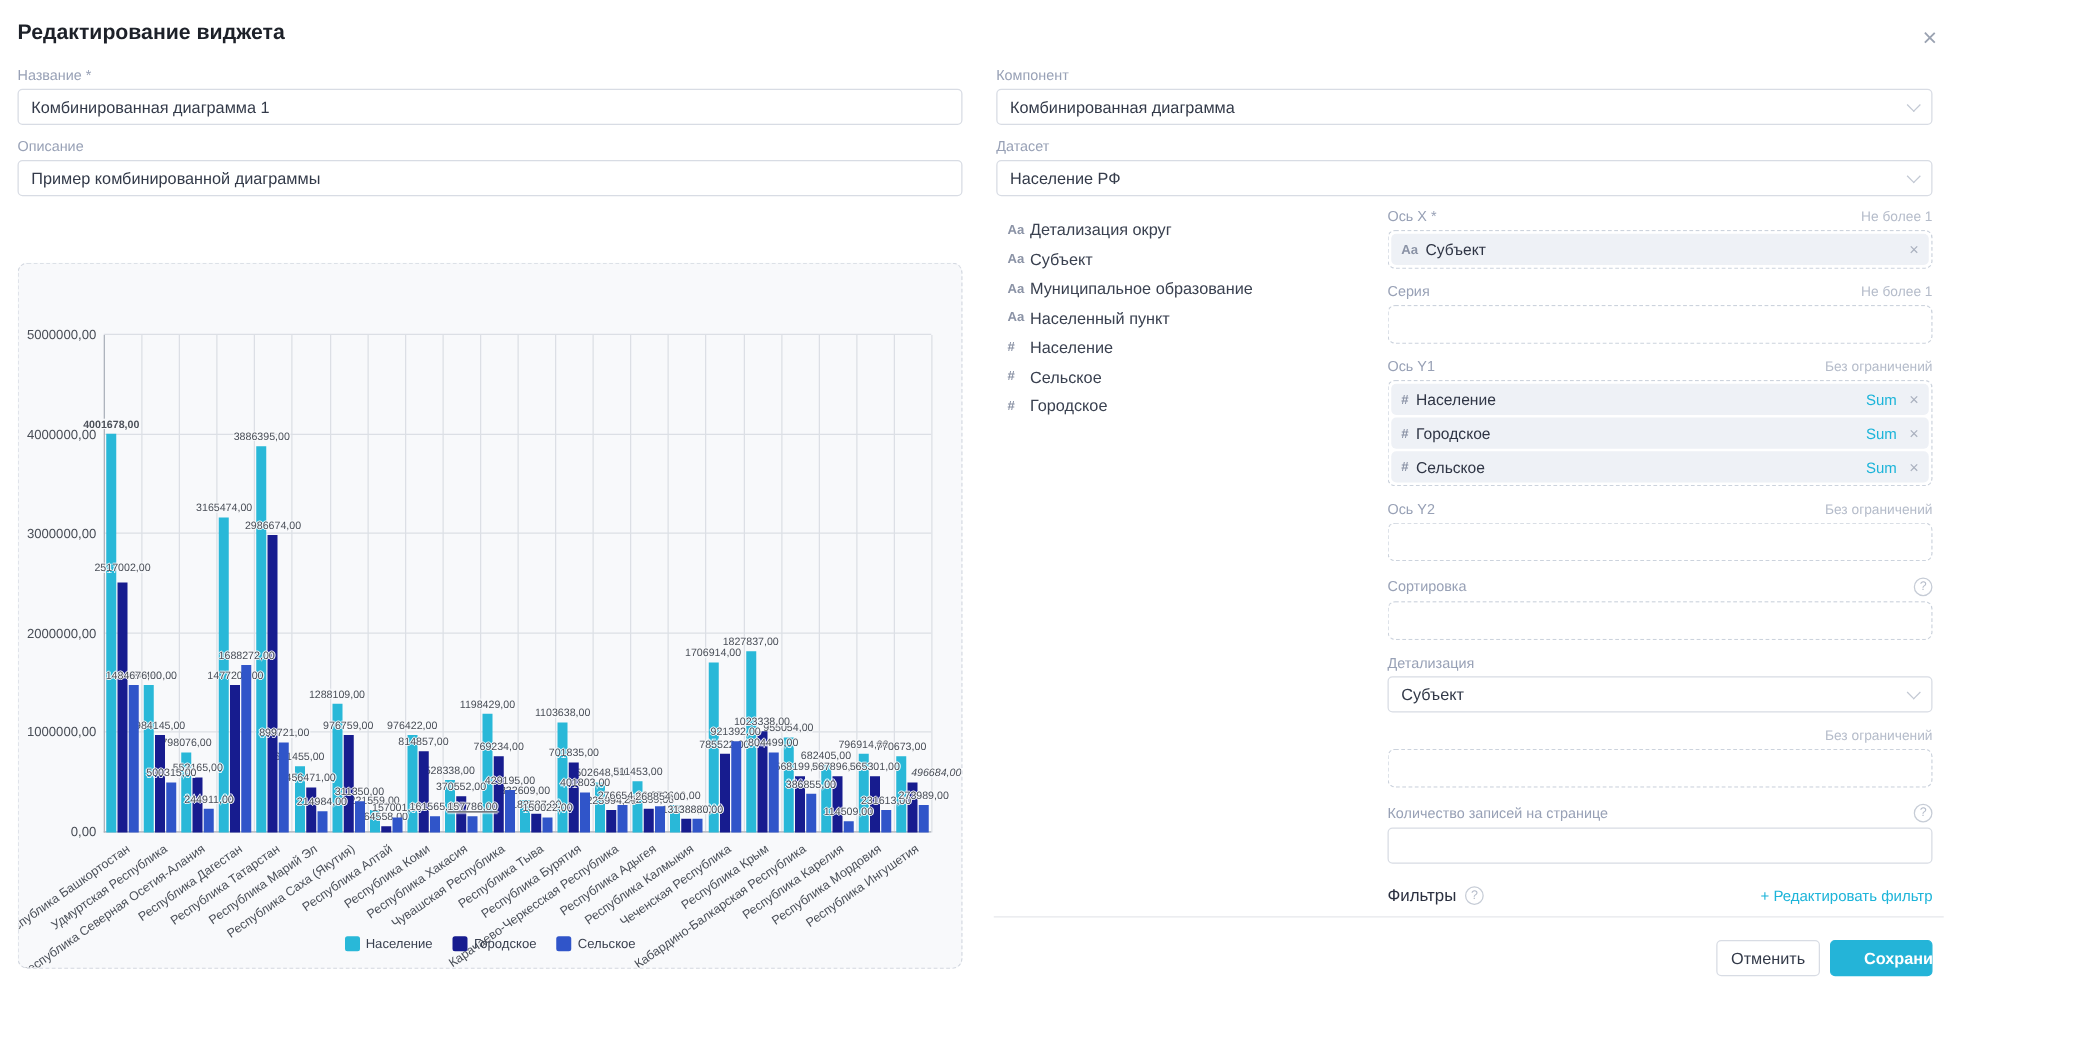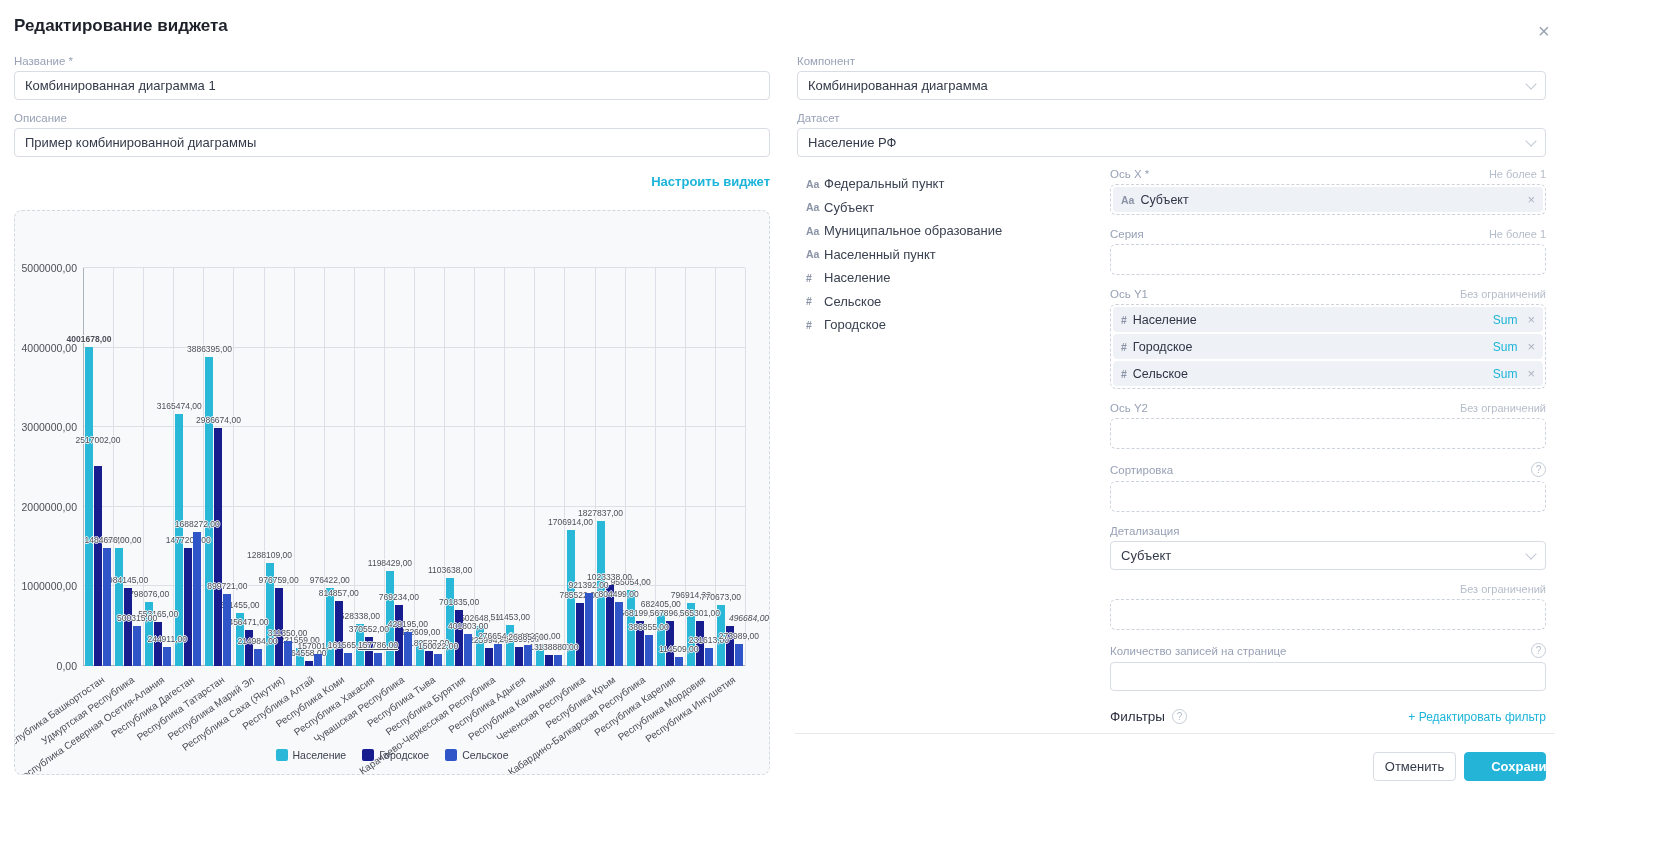--- a/index.html
+++ b/index.html
@@ -74,21 +74,20 @@
 
   <div class="abs" style="left:14px; top:55px; width:756px;">
     <div class="fld-label" style="margin-bottom:4px;">Название *</div>
     <div class="tb">Комбинированная диаграмма 1</div>
   </div>
   <div class="abs" style="left:14px; top:112px; width:756px;">
     <div class="fld-label" style="margin-bottom:4px;">Описание</div>
     <div class="tb">Пример комбинированной диаграммы</div>
   </div>
 
-  <div class="abs link" style="left:14px; top:174px; width:756px; text-align:right; font-weight:700;">Настроить виджет</div>
 
   <div class="abs panel" style="left:14px; top:210px; width:756px; height:565px;">
     <div id="plot">
         <div class="gl-h" style="bottom: 0px;"></div>
         <div class="ytick" style="bottom: 0px; transform: translateY(50%);">0,00</div>
         <div class="gl-h" style="bottom: 79.6px;"></div>
         <div class="ytick" style="bottom: 79.6px; transform: translateY(50%);">1000000,00</div>
         <div class="gl-h" style="bottom: 159.2px;"></div>
         <div class="ytick" style="bottom: 159.2px; transform: translateY(50%);">2000000,00</div>
         <div class="gl-h" style="bottom: 238.8px;"></div>
@@ -160,21 +159,21 @@
         <div class="vlabel" style="left: 517.591px; bottom: 148.496px;">1827837,00</div>
         <div class="bar" style="left: 543.682px; width: 8px; height: 76.0223px; background: rgb(41, 184, 216);"></div>
         <div class="vlabel" style="left: 547.682px; bottom: 79.0223px;">955054,00</div>
         <div class="bar" style="left: 573.773px; width: 8px; height: 54.3194px; background: rgb(41, 184, 216);"></div>
         <div class="vlabel" style="left: 577.773px; bottom: 57.3194px;">682405,00</div>
         <div class="bar" style="left: 603.864px; width: 8px; height: 63.4344px; background: rgb(41, 184, 216);"></div>
         <div class="vlabel" style="left: 607.864px; bottom: 66.4344px;">796914,00</div>
         <div class="bar" style="left: 633.955px; width: 8px; height: 61.3456px; background: rgb(41, 184, 216);"></div>
         <div class="vlabel" style="left: 637.955px; bottom: 64.3456px;">770673,00</div>
         <div class="bar" style="left: 11.0455px; width: 8px; height: 200.353px; background: rgb(23, 28, 143);"></div>
-        <div class="vlabel" style="left: 15.0455px; bottom: 221px;">2517002,00</div>
+        <div class="vlabel" style="left: 15.0455px; bottom: 207px;">2517002,00</div>
         <div class="bar" style="left: 41.1364px; width: 8px; height: 78.3379px; background: rgb(23, 28, 143);"></div>
         <div class="vlabel" style="left: 45.1364px; bottom: 81.3379px;">984145,00</div>
         <div class="bar" style="left: 71.2273px; width: 8px; height: 44.0319px; background: rgb(23, 28, 143);"></div>
         <div class="vlabel" style="left: 75.2273px; bottom: 47.0319px;">553165,00</div>
         <div class="bar" style="left: 101.318px; width: 8px; height: 117.585px; background: rgb(23, 28, 143);"></div>
         <div class="vlabel" style="left: 105.318px; bottom: 120.585px;">1477202,00</div>
         <div class="bar" style="left: 131.409px; width: 8px; height: 237.739px; background: rgb(23, 28, 143);"></div>
         <div class="vlabel" style="left: 135.409px; bottom: 240.739px;">2986674,00</div>
         <div class="bar" style="left: 161.5px; width: 8px; height: 36.3351px; background: rgb(23, 28, 143);"></div>
         <div class="vlabel" style="left: 165.5px; bottom: 39.3351px;">456471,00</div>
@@ -304,21 +303,21 @@
     <div class="fld-label" style="margin-bottom:4px;">Компонент</div>
     <div class="tb select">
       <span>Комбинированная диаграмма</span>
       <span class="chev"></span>
     </div>
   </div>
 
   <div class="abs" style="left:806px; top:172px; width:290px;" id="fields-list">
       <div class="flist-item">
         <span class="ficon">Aa</span>
-        <span class="flabel">Федеральный пункт</span>
+        <span class="flabel">Детализация округ</span>
       </div>
       <div class="flist-item">
         <span class="ficon">Aa</span>
         <span class="flabel">Субъект</span>
       </div>
       <div class="flist-item">
         <span class="ficon">Aa</span>
         <span class="flabel">Муниципальное образование</span>
       </div>
       <div class="flist-item">

